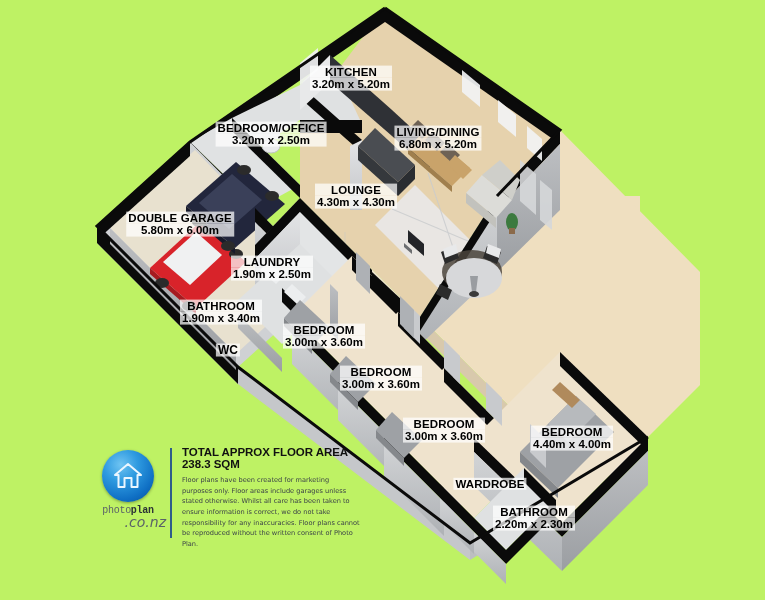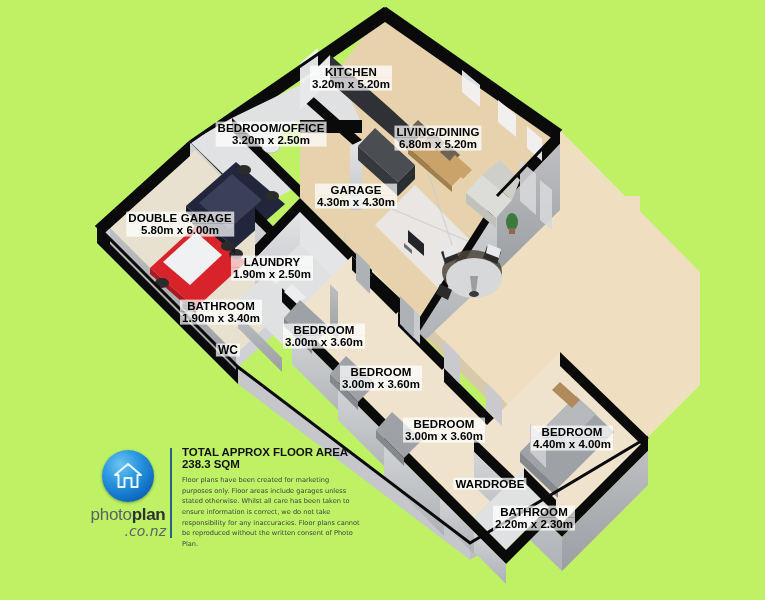--- a/index.html
+++ b/index.html
@@ -61,24 +61,24 @@
     margin: 0 auto;
     border-radius: 50%;
     background:
       radial-gradient(circle at 36% 28%, #6fc4f2 0%, #2e9ae0 34%, #0f6fc4 70%, #0a4d91 100%);
     box-shadow: 0 1px 3px rgba(0,0,0,.35);
     position: relative;
   }
   .logo-disc svg { position: absolute; left: 11px; top: 12px; }
   .logo-word {
     margin-top: 3px;
-    font-size: 17px;
+    font-size: 10px;
     color: #5a6268;
     letter-spacing: -0.3px;
-    font-family: Liberation Sans, sans-serif;
+    font-family: Liberation Mono, monospace;
   }
   .logo-word b { color: #2b3136; font-weight: 600; }
   .logo-tld {
     font-size: 14px;
     color: #5a6268;
     text-align: right;
     margin-top: -2px;
     padding-right: 2px;
     font-family: "DejaVu Sans", sans-serif;
     font-style: italic;
@@ -378,21 +378,21 @@
       </div>
       <div class="room-label" style="left: 438px; top: 138px; font-size: 11.5px;">
         <span class="rl-name">LIVING/DINING</span>
         <span class="rl-dims">6.80m x 5.20m</span>
       </div>
       <div class="room-label" style="left: 271px; top: 134px; font-size: 11.5px;">
         <span class="rl-name">BEDROOM/OFFICE</span>
         <span class="rl-dims">3.20m x 2.50m</span>
       </div>
       <div class="room-label" style="left: 356px; top: 196px; font-size: 11.5px;">
-        <span class="rl-name">GARAGE</span>
+        <span class="rl-name">LOUNGE</span>
         <span class="rl-dims">4.30m x 4.30m</span>
       </div>
       <div class="room-label" style="left: 180px; top: 224px; font-size: 11.5px;">
         <span class="rl-name">DOUBLE GARAGE</span>
         <span class="rl-dims">5.80m x 6.00m</span>
       </div>
       <div class="room-label" style="left: 272px; top: 268px; font-size: 11.5px;">
         <span class="rl-name">LAUNDRY</span>
         <span class="rl-dims">1.90m x 2.50m</span>
       </div>

